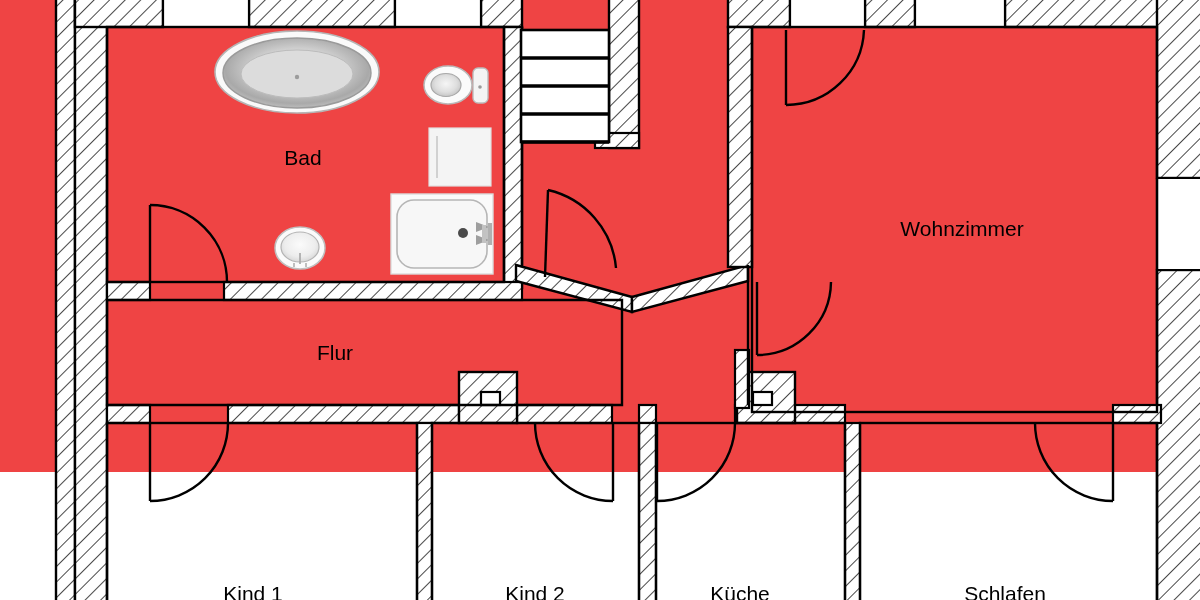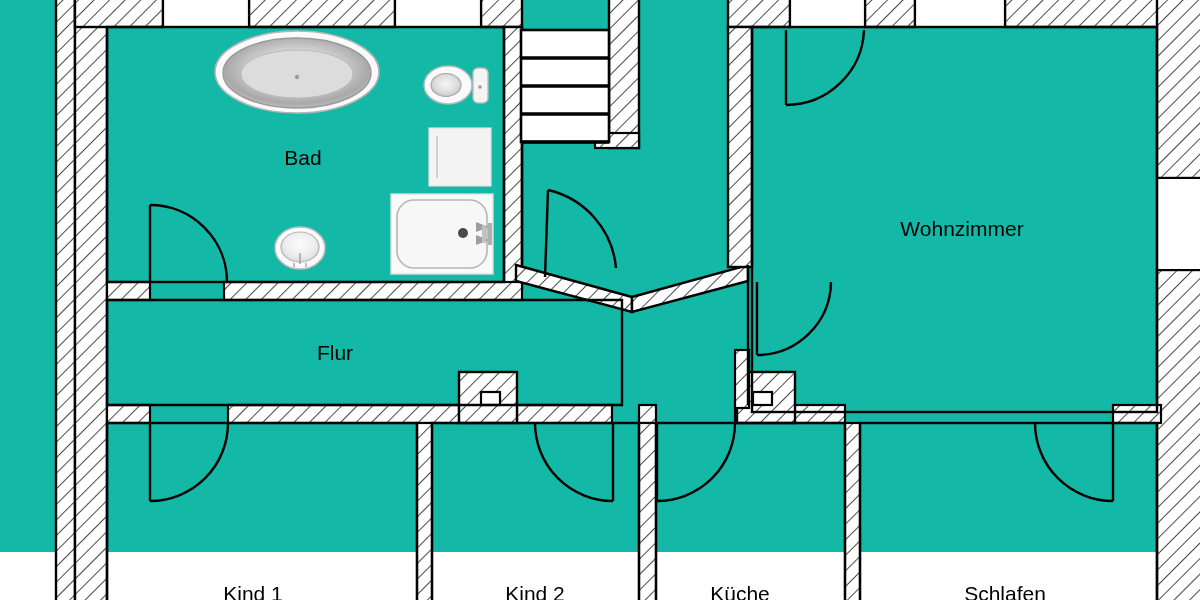--- a/index.html
+++ b/index.html
@@ -9,22 +9,22 @@
   }
   body {
     width: 1200px;
     height: 600px;
     overflow: hidden;
     font-family: "Liberation Sans", sans-serif;
   }
   #floorplan-root {
     position: relative;
     width: 1200px;
-    height: 552px;
-    background: #14b8a6;
+    height: 472px;
+    background: #ef4444;
   }
   svg#plan {
     display: block;
     width: 1200px;
     height: 600px;
   }
   .room-label {
     font-family: "Liberation Sans", sans-serif;
     font-size: 21px;
     fill: #000000;

